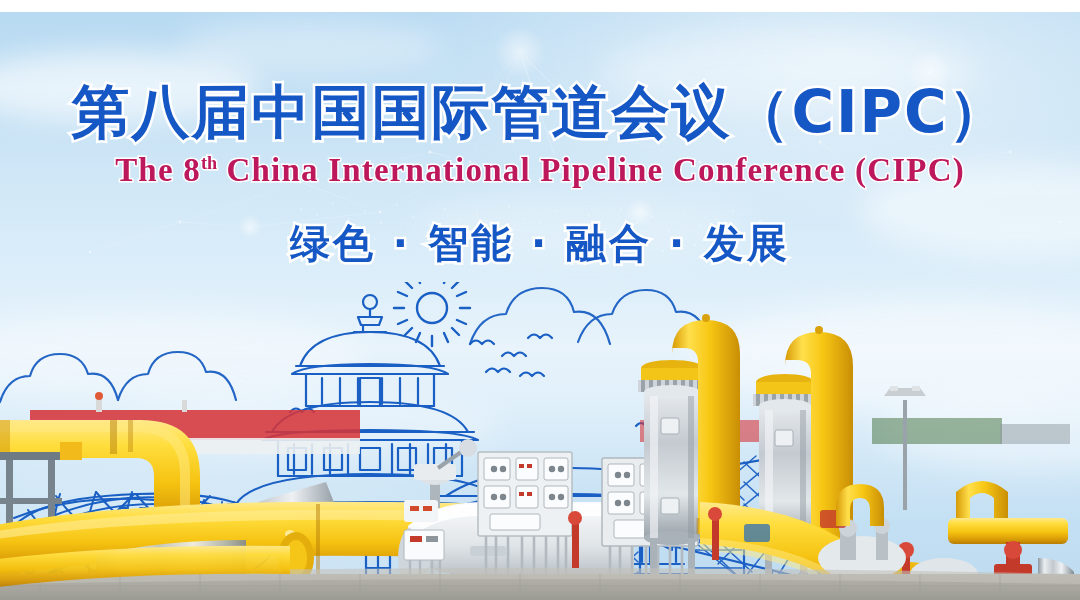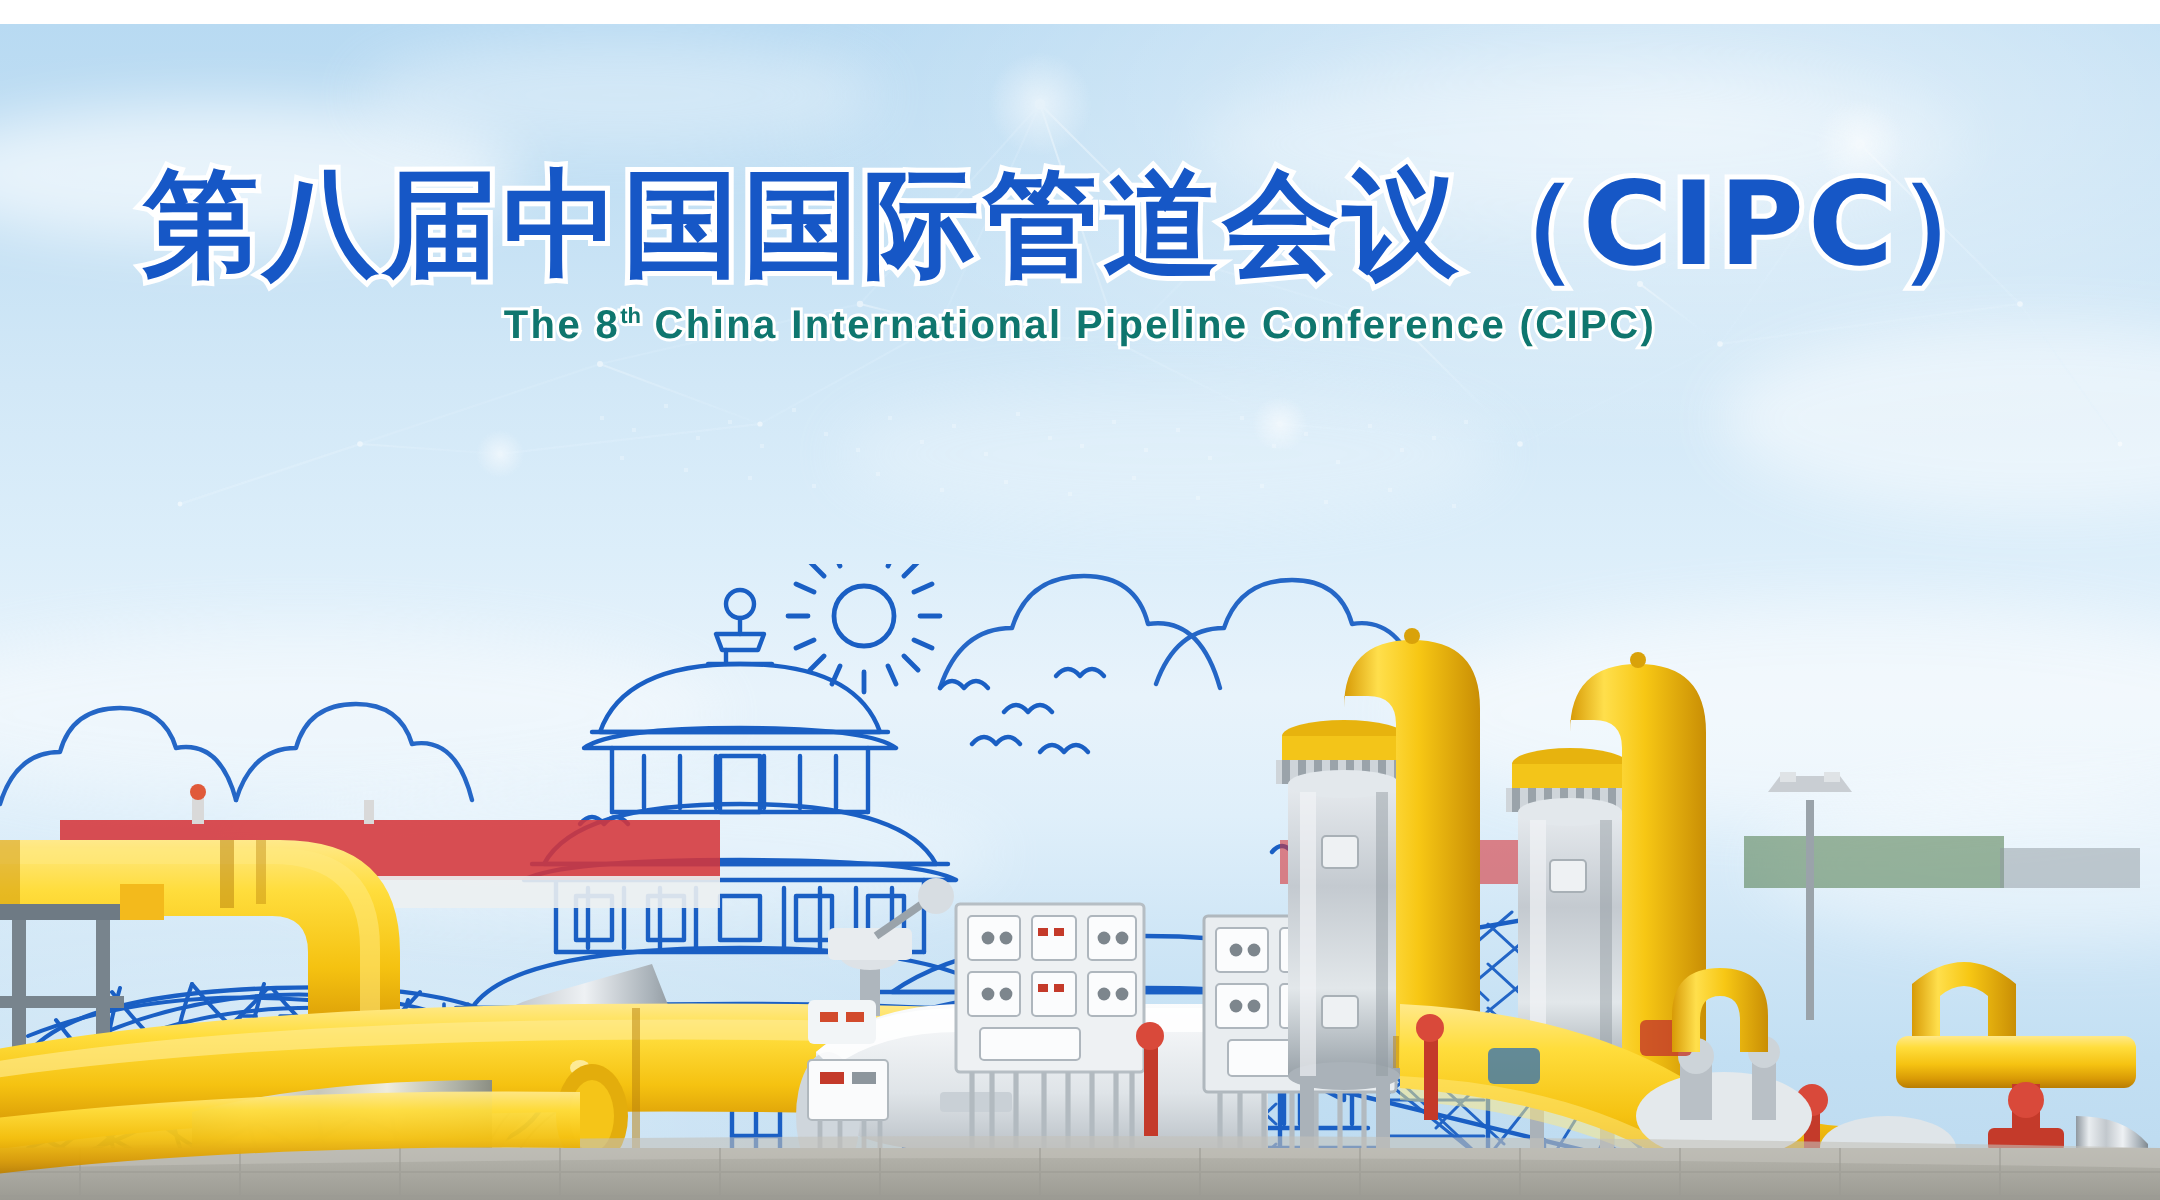--- a/index.html
+++ b/index.html
@@ -72,25 +72,25 @@
     letter-spacing:2px;
     color:#1657c6;
     -webkit-text-stroke:5px #ffffff;
     paint-order:stroke fill;
     text-shadow:0 2px 0 rgba(255,255,255,.9);
     white-space:nowrap;
   }
   .title-en{
     margin:0;padding:0;
     position:absolute;left:0;right:0;top:140px;
-    font-family:Liberation Sans, sans-serif;
+    font-family:Liberation Serif, serif;
     font-weight:bold;
-    font-size:20px;
+    font-size:33px;
     letter-spacing:1.2px;
-    color:#0f766e;
+    color:#be185d;
     -webkit-text-stroke:3px #ffffff;
     paint-order:stroke fill;
     white-space:nowrap;
   }
   .title-en sup{font-size:.55em;vertical-align:super;letter-spacing:0;}
 
   .slogan-cn{
     margin:0;padding:0;
     position:absolute;left:0;right:0;top:204px;
     font-family:"DejaVu Sans","Liberation Sans",sans-serif;
@@ -769,16 +769,17 @@
   </svg>
 
   <div class="textwrap">
 
     <h1 class="title-cn">第八届中国国际管道会议（CIPC）</h1>
 
     <div class="title-en">
       <span>The 8</span><sup>th</sup><span> China International Pipeline Conference (CIPC)</span>
     </div>
 
+    <div class="slogan-cn">绿色 · 智能 · 融合 · 发展</div>
 
   </div>
 
 </div>
 
 </body></html>

